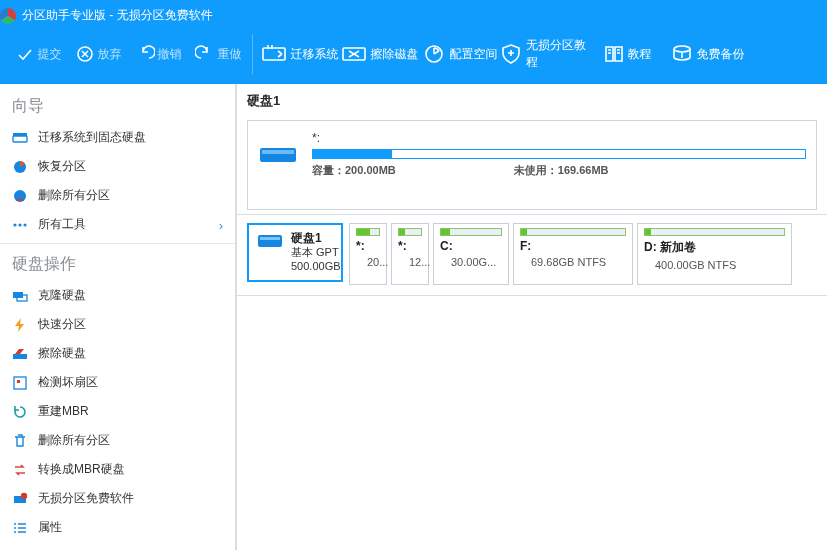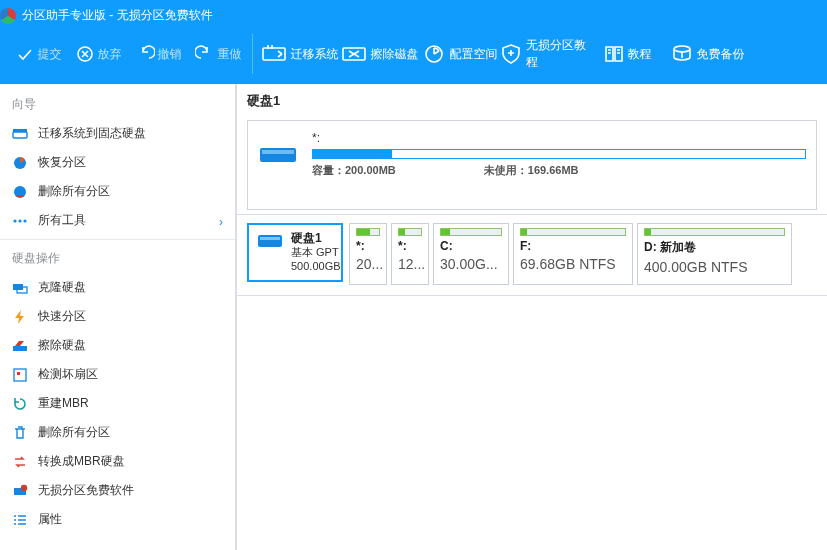--- a/index.html
+++ b/index.html
@@ -63,21 +63,21 @@
   .sidebar {
     width: 236px;
     background: #fff;
     border-right: 1px solid #d8dee4;
     display: flex; flex-direction: column;
     padding-top: 6px;
     overflow-y: auto;
   }
   .side-section-title {
     color: #8a8f94;
-    font-size: 12px;
+    font-size: 16px;
     padding: 6px 7px 6px 12px;
   }
   .side-item {
     display: flex; align-items: flex-end;
     padding: 6px 12px;
     gap: 10px;
     cursor: pointer;
     color: #333;
   }
   .si-icon { width:16px; height:16px; display:flex; align-items:center; justify-content:center; flex:none;}
@@ -113,21 +113,21 @@
     height: 10px; width: 100%;
     border:1px solid #0f9cfd;
     position: relative;
     background: #fff;
   }
   .do-bar .fill {
     position:absolute; left:0; top:0; bottom:0;
     background:#0f9cfd;
   }
   .do-meta { display:flex; margin-top:4px; font-size:11px; color:#555;font-weight:bold;}
-  .do-meta div+div { margin-left: 88px; }
+  .do-meta div+div { margin-left: 118px; }
 
   .partitions-strip {
     display:flex;
     align-items:flex-start;
     gap:6px;
     padding: 8px 10px 10px 10px;
     border-top: 1px solid #d8dee4;
     border-bottom: 1px solid #d8dee4;
     background:#fff;
   }
@@ -157,21 +157,21 @@
     height: 8px;
     background:#e8eff5;
     border:1px solid #8fc36b;
     position:relative;
   }
   .part-bar .pf {
     position:absolute; left:0; top:0; bottom:0;
     background:#62c632;
   }
   .part-name { font-size:12px; font-weight:bold; color:#222; }
-  .part-size { font-size:14px; color:#555; }
+  .part-size { font-size:11px; color:#555;margin-left:11px; }
 
   
   .svgc { stroke:#fff; stroke-width:1.6; fill:none; }
   
   ::-webkit-scrollbar{display:none;}
 </style>
 </head>
 <body>
 
 <div class="titlebar">

